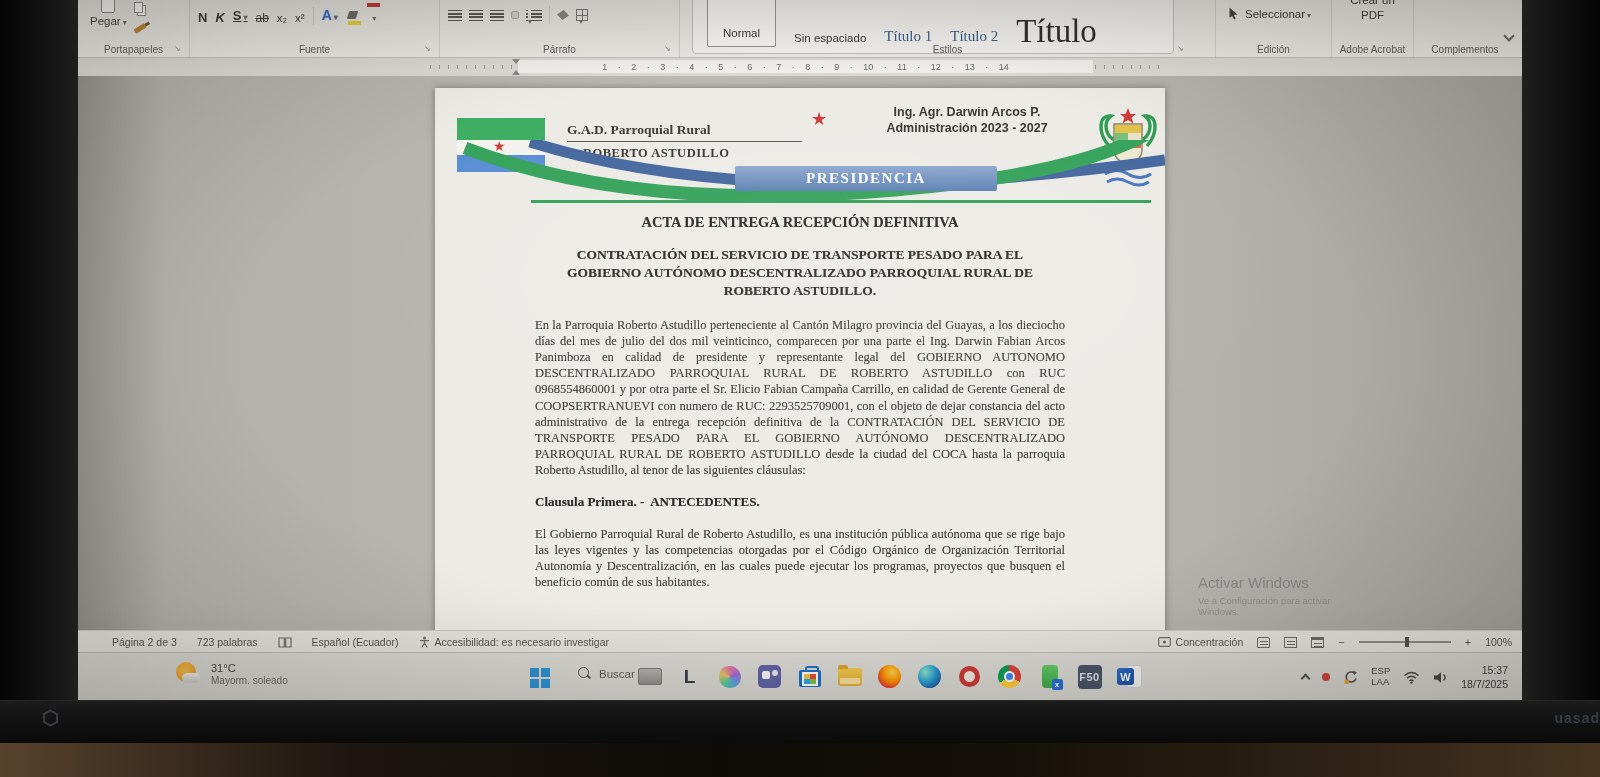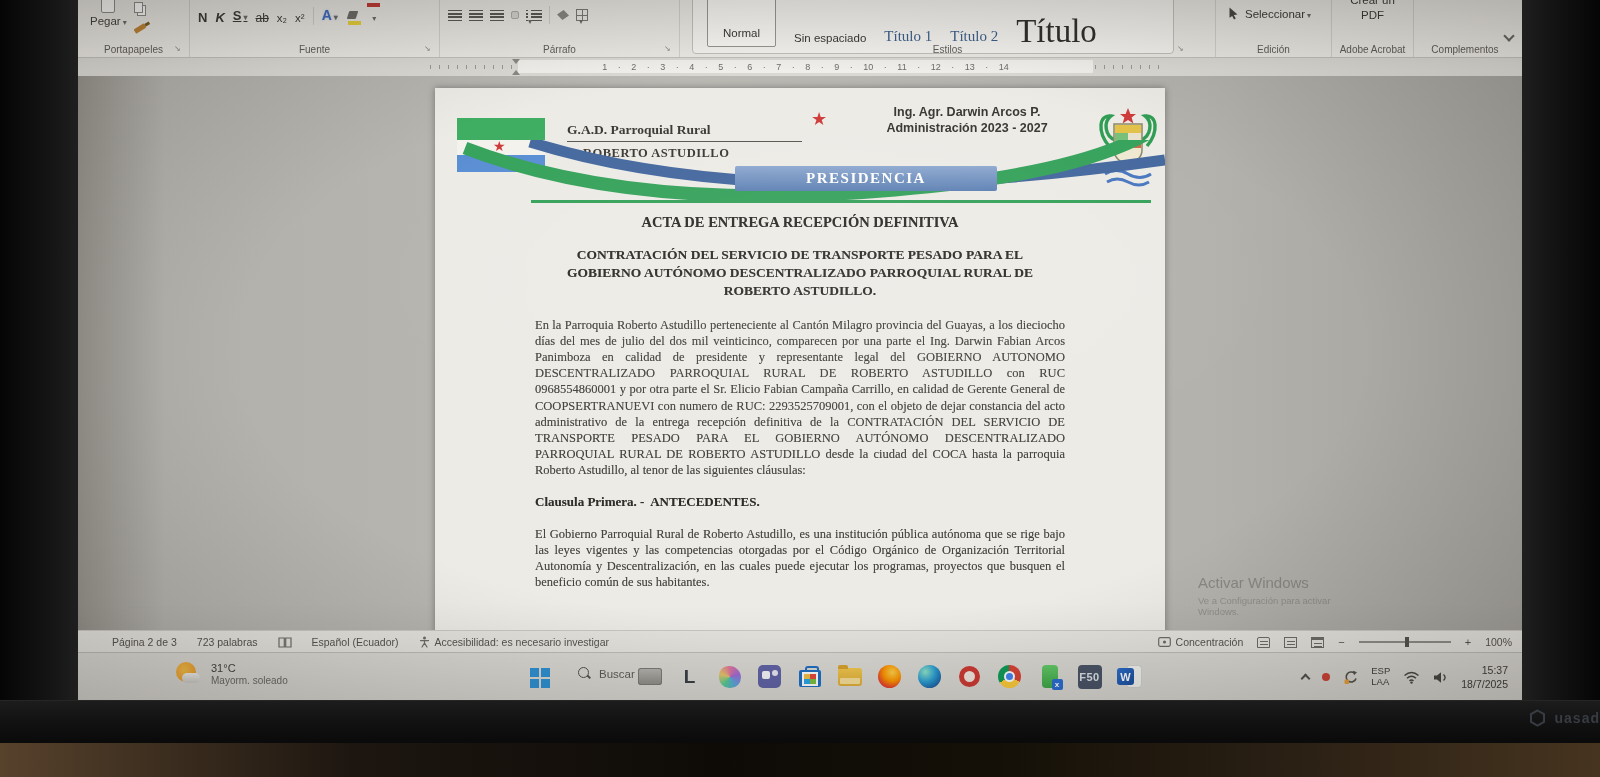--- a/index.html
+++ b/index.html
@@ -3,21 +3,21 @@
 <meta charset="utf-8">
 <style>
   * { margin:0; padding:0; box-sizing:border-box; }
   html,body { width:1600px; height:777px; overflow:hidden; background:#0a0a0a; font-family:"Liberation Sans", sans-serif; }
   .stage { position:relative; width:1600px; height:777px; background:#0c0c0c; }
 
   
   .bezel-left  { position:absolute; left:0; top:0; width:78px; height:743px; background:linear-gradient(90deg,#050505,#161616 70%,#1f1f1f); }
   .bezel-right { position:absolute; left:1522px; top:0; width:78px; height:743px; background:linear-gradient(270deg,#050505,#161616 70%,#1f1f1f); }
   .bezel-bottom{ position:absolute; left:0; top:700px; width:1600px; height:43px; background:linear-gradient(180deg,#1c1c1c,#101010 60%,#0a0a0a); border-top:1px solid #262626; }
-  .brand { position:absolute; left:0; right:0; top:8px; display:flex; justify-content:flex-end; align-items:center; gap:9px; opacity:.85;margin-left:42px; }
+  .brand { position:absolute; left:0; right:0; top:8px; display:flex; justify-content:space-between; align-items:center; gap:9px; opacity:.85;margin-left:42px; }
   .brand svg { display:block; }
   .brand-text { font-size:14px; font-weight:bold; letter-spacing:1px; color:#3e434b; }
   .desk { position:absolute; left:0; top:743px; width:1600px; height:34px;
           background:linear-gradient(90deg,#57422c,#1d1610 22%,#0e0b07 45%,#141007 62%,#2c2115 82%,#46341f); }
 
   
   .screen { position:absolute; left:78px; top:0; width:1444px; height:700px; overflow:hidden;
             background:#e9e7e2; color:#514f4b; }
   .glare { position:absolute; left:78px; top:0; width:1444px; height:700px; pointer-events:none; z-index:40;
            background:

